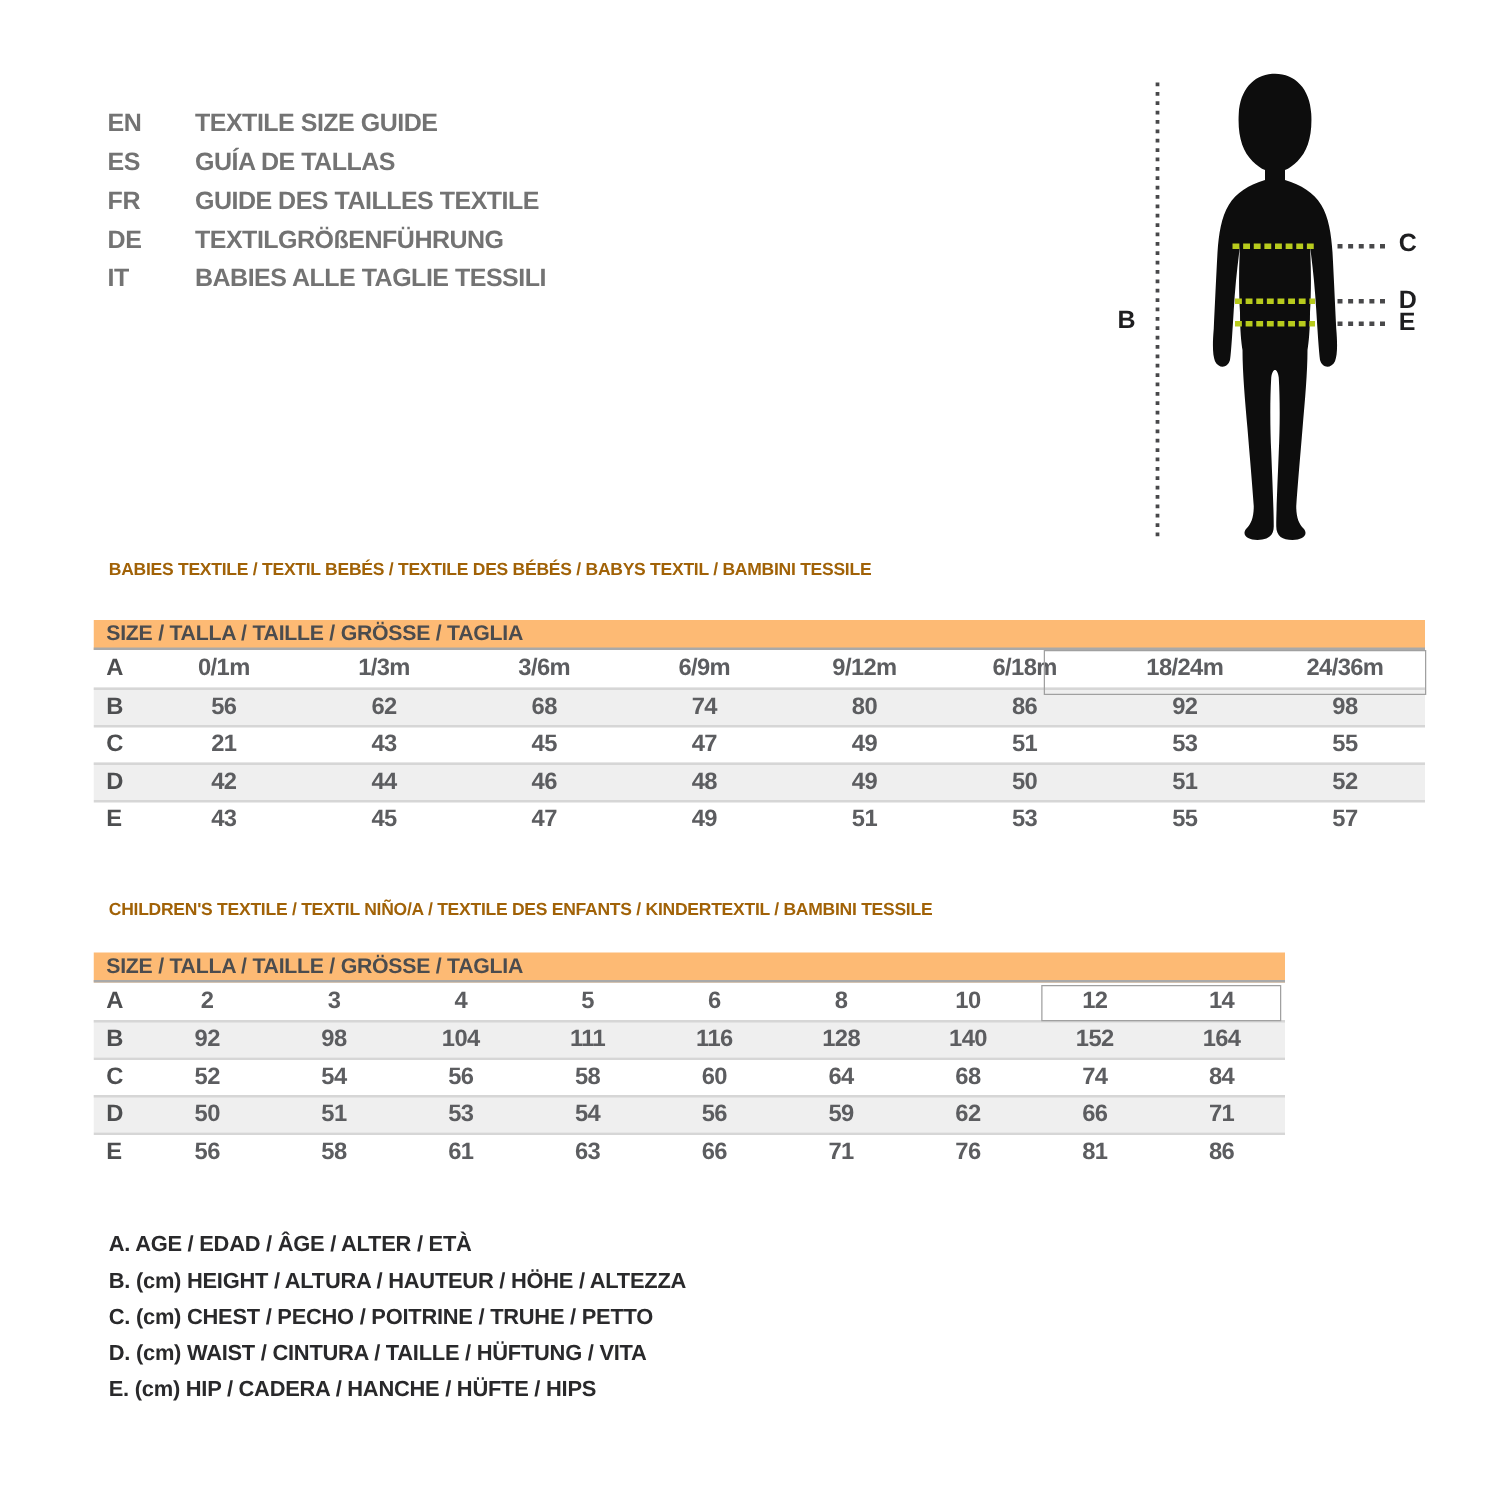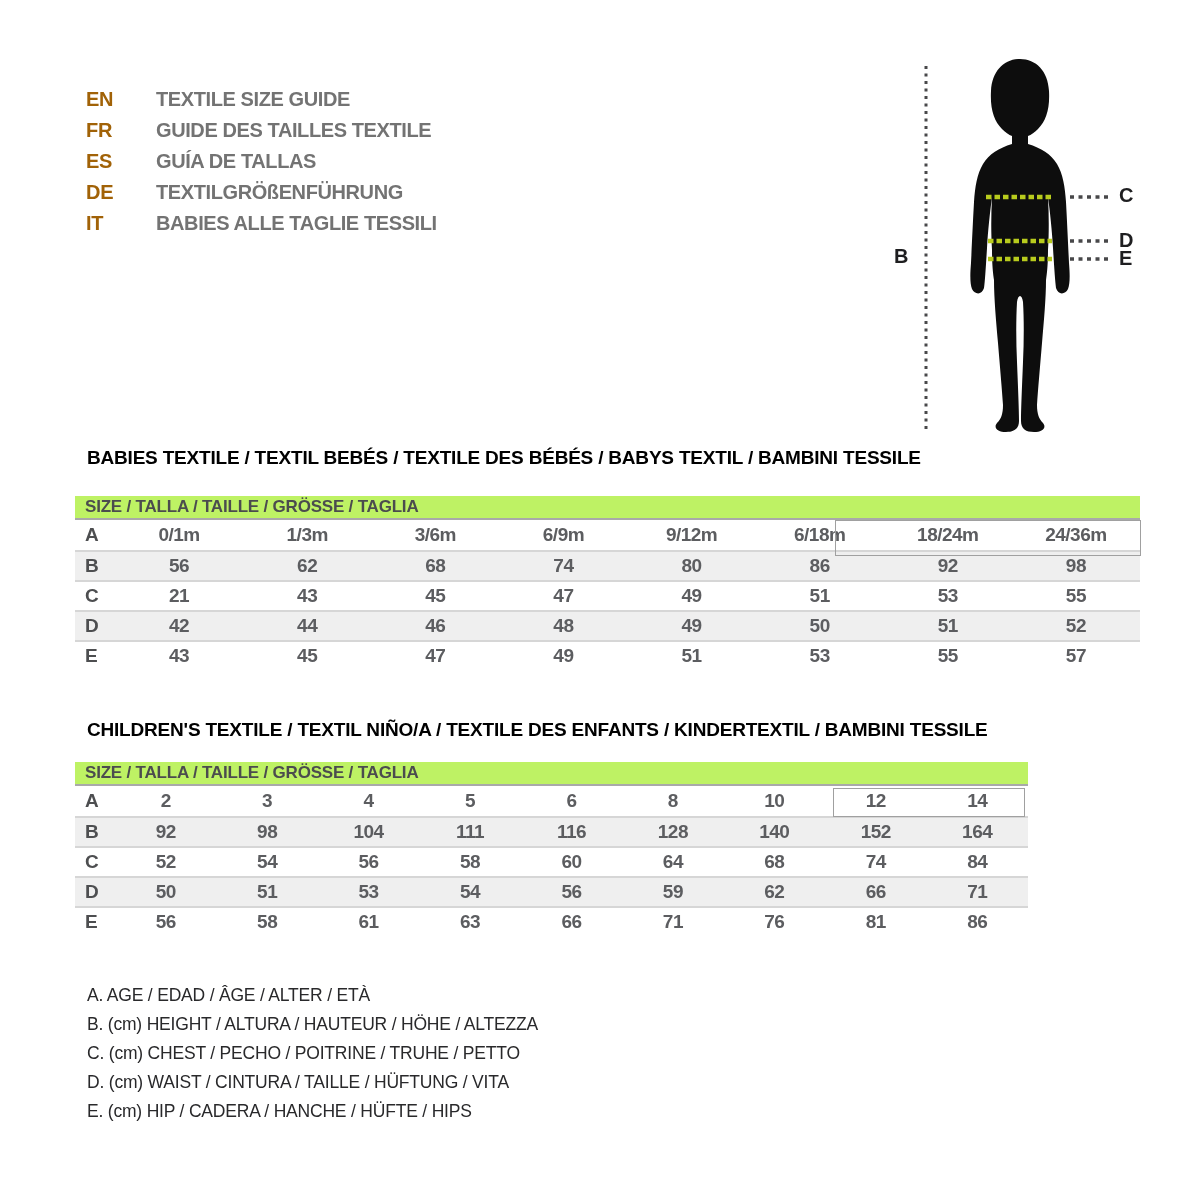--- a/index.html
+++ b/index.html
@@ -3,72 +3,72 @@
 <meta charset="utf-8">
 <style>
   html,body{margin:0;padding:0;background:#ffffff;}
   #canvas{
     position:relative;width:1200px;height:1200px;background:#ffffff;overflow:hidden;
     font-family:"Liberation Sans",sans-serif;color:#2a2a2c;
   }
   
   .lang-block{position:absolute;left:86px;top:84px;}
   .lang-row{display:flex;height:31px;align-items:center;}
-  .lang-code{width:70px;font-size:20px;font-weight:bold;letter-spacing:-0.3px;color:#a16207;}
+  .lang-code{width:70px;font-size:20px;font-weight:bold;letter-spacing:-0.3px;color:#737373;}
   .lang-label{font-size:20px;font-weight:bold;letter-spacing:-0.4px;color:#737373;white-space:nowrap;}
   
   .figure-svg{position:absolute;left:880px;top:55px;}
   .measure-label{position:absolute;font-size:20px;line-height:18px;font-weight:bold;color:#1e1e20;}
   #label-b{left:894px;top:247px;}
   #label-c{left:1119px;top:186px;}
   #label-d{left:1119px;top:231px;}
   #label-e{left:1119px;top:249px;}
   
-  .section-title{position:absolute;left:87px;font-size:19px;font-weight:bold;letter-spacing:-0.2px;color:#000000;white-space:nowrap;text-align:center;}
+  .section-title{position:absolute;left:87px;font-size:14px;font-weight:bold;letter-spacing:-0.2px;color:#a16207;white-space:nowrap;text-align:center;}
   #babies-title{top:447px;}
   #children-title{top:719px;}
   
   .size-table{position:absolute;left:75px;}
   #babies-table{top:496px;width:1065px;}
   #children-table{top:762px;width:953px;}
   .size-band{
-    height:24px;background:#bef264;border-bottom:2px solid #a9a9a9;
+    height:24px;background:#fdba74;border-bottom:2px solid #a9a9a9;
     font-size:17px;font-weight:bold;letter-spacing:-0.2px;color:#4b4c4e;
     display:flex;align-items:center;padding-left:10px;box-sizing:border-box;
   }
   .trow{display:flex;height:30px;align-items:center;box-sizing:border-box;}
   .trow + .trow{border-top:2px solid #d6d6d6;}
   .trow.shaded{background:#efefef;}
   .tkey{width:30px;padding-left:10px;font-size:19px;font-weight:bold;letter-spacing:-0.5px;color:#4d4e50;}
   .tcell{flex:1;text-align:center;font-size:19px;font-weight:bold;letter-spacing:-0.5px;color:#5c5d60;}
   
   .highlight-box{position:absolute;border:1px solid #a0a0a0;background:transparent;box-sizing:border-box;}
   #babies-highlight{left:835px;top:520px;width:306px;height:36px;}
   #children-highlight{left:833px;top:788px;width:192px;height:29px;}
   
   .legend{position:absolute;left:87px;top:981px;}
-  .legend-line{height:29px;display:flex;align-items:center;font-size:17.5px;font-weight:normal;letter-spacing:-0.2px;color:#29292b;white-space:nowrap;}
+  .legend-line{height:29px;display:flex;align-items:center;font-size:17.5px;font-weight:bold;letter-spacing:-0.2px;color:#29292b;white-space:nowrap;}
 </style>
 </head>
 <body>
 
 <div id="canvas">
 
   <div class="lang-block">
     <div class="lang-row">
       <span class="lang-code">EN</span>
       <span class="lang-label">TEXTILE SIZE GUIDE</span>
     </div>
     <div class="lang-row">
+      <span class="lang-code">ES</span>
+      <span class="lang-label">GUÍA DE TALLAS</span>
+    </div>
+    <div class="lang-row">
       <span class="lang-code">FR</span>
       <span class="lang-label">GUIDE DES TAILLES TEXTILE</span>
-    </div>
-    <div class="lang-row">
-      <span class="lang-code">ES</span>
-      <span class="lang-label">GUÍA DE TALLAS</span>
     </div>
     <div class="lang-row">
       <span class="lang-code">DE</span>
       <span class="lang-label">TEXTILGRÖßENFÜHRUNG</span>
     </div>
     <div class="lang-row">
       <span class="lang-code">IT</span>
       <span class="lang-label">BABIES ALLE TAGLIE TESSILI</span>
     </div>
   </div>

